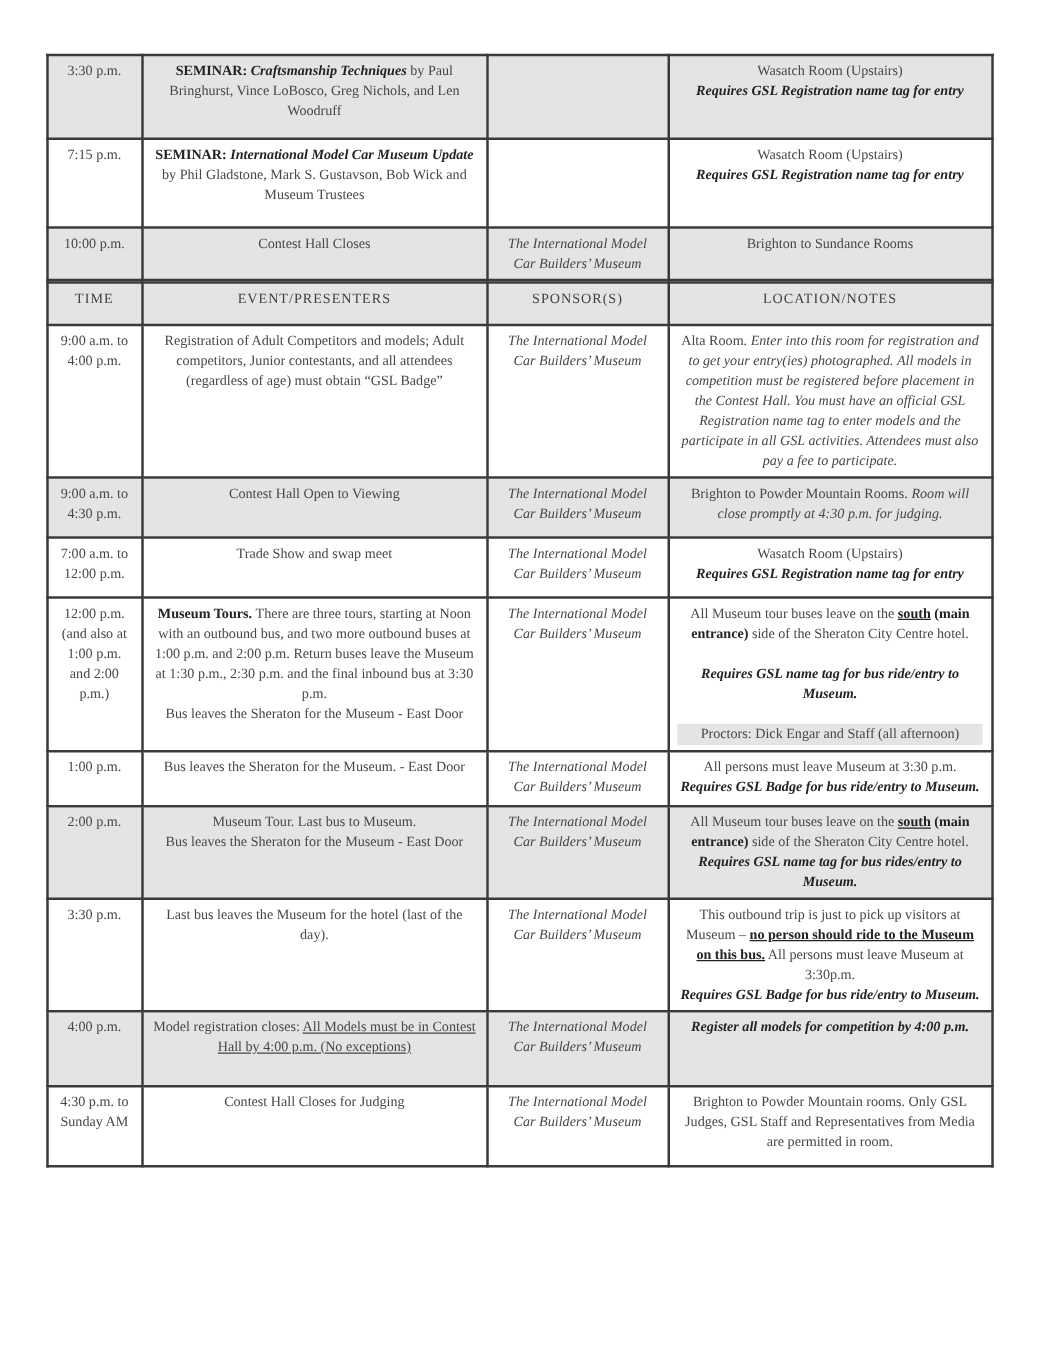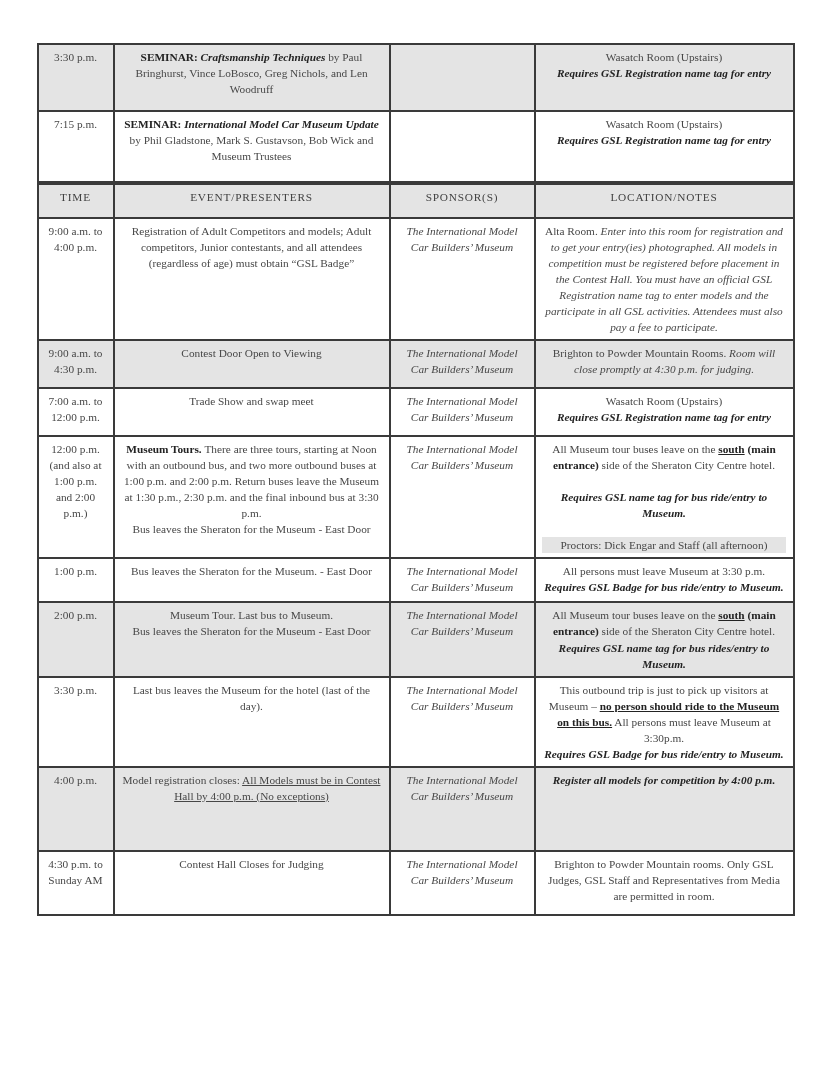--- a/index.html
+++ b/index.html
@@ -87,20 +87,26 @@
     <td class="col-event justify"><span class="seg-b">SEMINAR: </span><span class="seg-bi">Craftsmanship Techniques</span><span> by Paul Bringhurst, Vince LoBosco, Greg Nichols, and Len Woodruff</span></td>
     <td class="col-sponsor"></td>
     <td class="col-location"><span>Wasatch Room (Upstairs)<br></span><span class="seg-bi">Requires GSL Registration name tag for entry</span></td>
   </tr>
         <tr style="height: 71px;">
     <td class="col-time"><span>7:15 p.m.</span></td>
     <td class="col-event justify"><span class="seg-b">SEMINAR: </span><span class="seg-bi">International Model Car Museum Update</span><span> by Phil Gladstone, Mark S. Gustavson, Bob Wick and Museum Trustees</span></td>
     <td class="col-sponsor"></td>
     <td class="col-location"><span>Wasatch Room (Upstairs)<br></span><span class="seg-bi">Requires GSL Registration name tag for entry</span></td>
   </tr>
+        <tr class="shaded" style="height: 39px;">
+    <td class="col-time"><span>10:00 p.m.</span></td>
+    <td class="col-event"><span>Contest Hall Closes</span></td>
+    <td class="col-sponsor"><span class="seg-i">The International Model Car Builders’ Museum</span></td>
+    <td class="col-location"><span>Brighton to Sundance Rooms</span></td>
+  </tr>
       </tbody>
   </table>
 
 
   <table class="sched">
     <colgroup>
       <col style="width:76px">
         <col style="width:276px">
         <col style="width:145px">
         <col style="width:259px">
@@ -115,21 +121,21 @@
     </thead>
     <tbody id="main-body">
         <tr style="height: 95px;">
     <td class="col-time"><span>9:00 a.m. to 4:00 p.m.</span></td>
     <td class="col-event"><span>Registration of Adult Competitors and models; Adult competitors, Junior contestants, and all attendees (regardless of age) must obtain “GSL Badge”</span></td>
     <td class="col-sponsor"><span class="seg-i">The International Model Car Builders’ Museum</span></td>
     <td class="col-location small-notes"><span>Alta Room.  </span><span class="seg-i">Enter into this room for registration and to get your entry(ies) photographed.  All models in competition must be registered before placement in the Contest Hall. You must have an official GSL Registration name tag to enter models and the participate in all GSL activities.  Attendees must also pay a fee to participate.</span></td>
   </tr>
         <tr class="shaded" style="height: 48px;">
     <td class="col-time"><span>9:00 a.m. to 4:30 p.m.</span></td>
-    <td class="col-event"><span>Contest Door Open to Viewing</span></td>
+    <td class="col-event"><span>Contest Hall Open to Viewing</span></td>
     <td class="col-sponsor"><span class="seg-i">The International Model Car Builders’ Museum</span></td>
     <td class="col-location"><span>Brighton to Powder Mountain Rooms. </span><span class="seg-i">Room will close promptly at 4:30 p.m. for judging.</span></td>
   </tr>
         <tr style="height: 48px;">
     <td class="col-time"><span>7:00 a.m. to 12:00 p.m.</span></td>
     <td class="col-event"><span>Trade Show and swap meet</span></td>
     <td class="col-sponsor"><span class="seg-i">The International Model Car Builders’ Museum</span></td>
     <td class="col-location"><span>Wasatch Room (Upstairs)<br></span><span class="seg-bi">Requires GSL Registration name tag for entry</span></td>
   </tr>
         <tr style="height: 116px;">
@@ -149,21 +155,21 @@
     <td class="col-event"><span>Museum Tour. Last bus to Museum.<br>Bus leaves the Sheraton for the Museum - East Door</span></td>
     <td class="col-sponsor"><span class="seg-i">The International Model Car Builders’ Museum</span></td>
     <td class="col-location"><span>All Museum tour buses leave on the </span><span class="seg-bu">south</span><span> </span><span class="seg-b">(main entrance)</span><span> side of the Sheraton City Centre hotel.<br></span><span class="seg-bi">Requires GSL name tag for bus rides/entry to Museum.</span></td>
   </tr>
         <tr style="height: 90px;">
     <td class="col-time"><span>3:30 p.m.</span></td>
     <td class="col-event"><span>Last bus leaves the Museum for the hotel (last of the day).</span></td>
     <td class="col-sponsor"><span class="seg-i">The International Model Car Builders’ Museum</span></td>
     <td class="col-location small-notes"><span>This outbound trip is just to pick up visitors at Museum – </span><span class="seg-bu">no person should ride to the Museum on this bus.</span><span> All persons must leave Museum at 3:30p.m.<br></span><span class="seg-bi">Requires GSL Badge for bus ride/entry to Museum.</span></td>
   </tr>
-        <tr class="shaded" style="height: 84px;">
+        <tr class="shaded" style="height: 60px;">
     <td class="col-time"><span>4:00 p.m.</span></td>
     <td class="col-event"><span>Model registration closes: </span><span class="seg-u">All Models must be in Contest Hall by 4:00 p.m. (No exceptions)</span></td>
     <td class="col-sponsor"><span class="seg-i">The International Model Car Builders’ Museum</span></td>
     <td class="col-location"><span class="seg-bi">Register all models for competition by 4:00 p.m.</span></td>
   </tr>
         <tr style="height: 64px;">
     <td class="col-time"><span>4:30 p.m. to Sunday AM</span></td>
     <td class="col-event"><span>Contest Hall Closes for Judging</span></td>
     <td class="col-sponsor"><span class="seg-i">The International Model Car Builders’ Museum</span></td>
     <td class="col-location"><span>Brighton to Powder Mountain rooms. Only GSL Judges, GSL Staff and Representatives from Media are permitted in room.</span></td>

